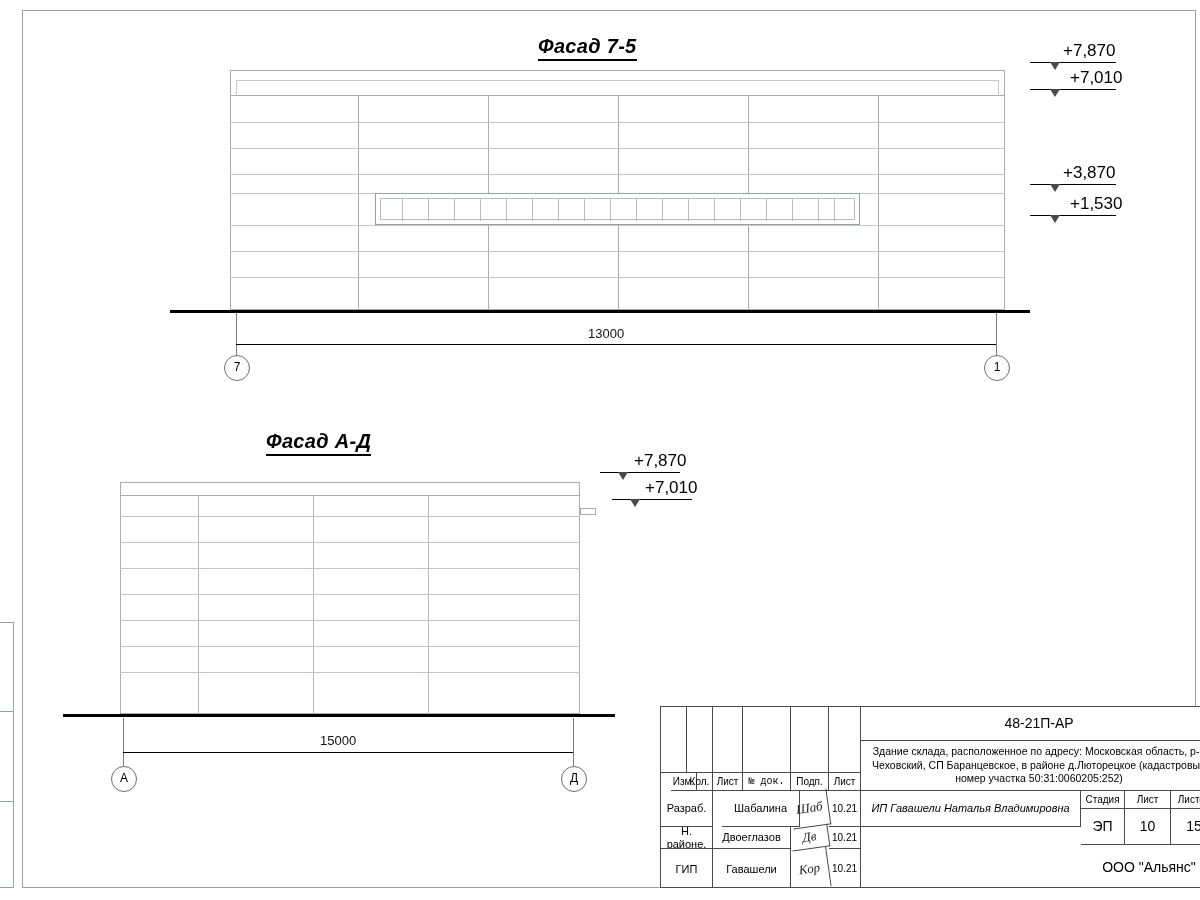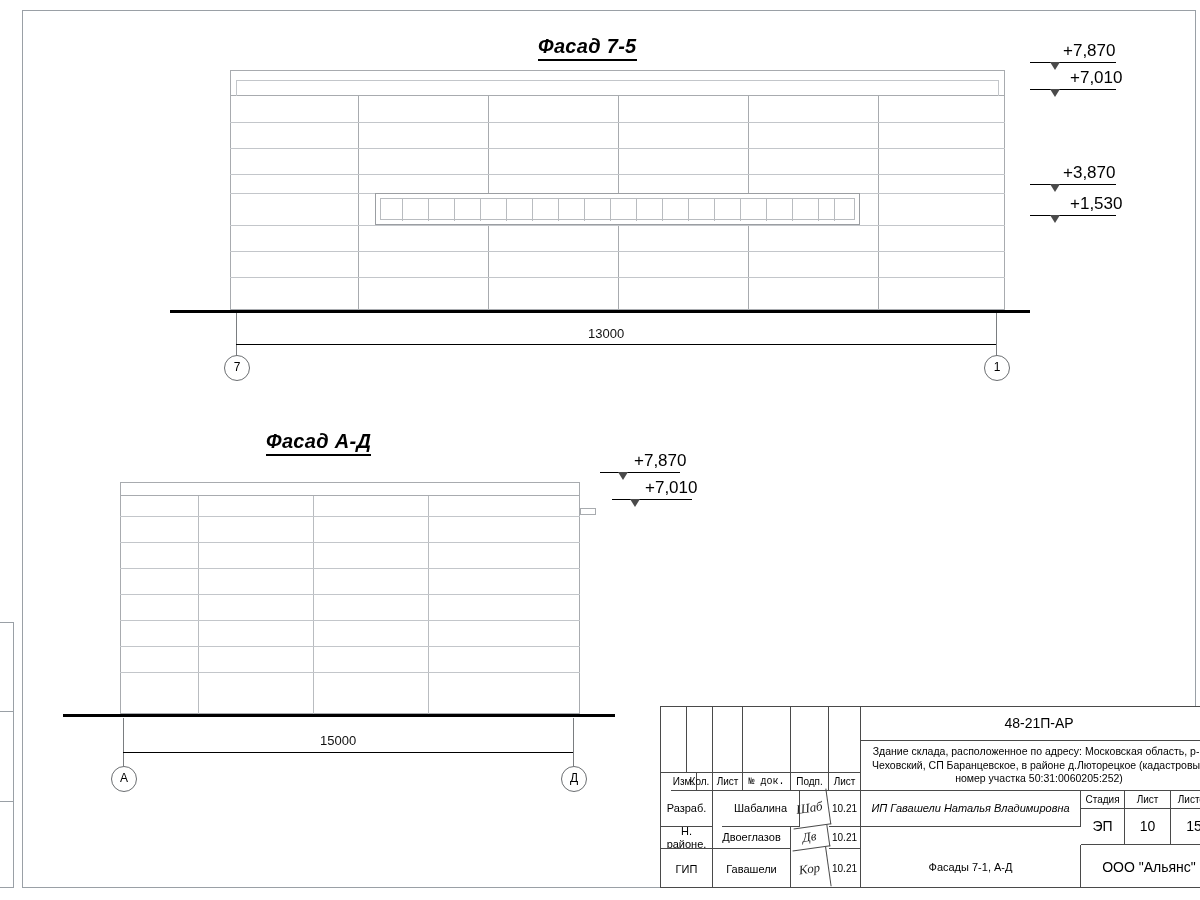--- a/index.html
+++ b/index.html
@@ -448,18 +448,17 @@
     <div class="cell" style="left:0; top:120px; width:52px; height:22px;">Н. районе.</div>
     <div class="cell" style="left:52px; top:120px; width:78px; height:22px;">Двоеглазов</div>
     <div class="cell sig" style="left:130px; top:120px; width:38px; height:22px;">Дв</div>
     <div class="cell vtiny" style="left:168px; top:120px; width:32px; height:22px;">10.21</div>
 
     <div class="cell nb-b" style="left:0; top:142px; width:52px; height:40px;">ГИП</div>
     <div class="cell nb-b" style="left:52px; top:142px; width:78px; height:40px;">Гавашели</div>
     <div class="cell sig nb-b" style="left:130px; top:142px; width:38px; height:40px;">Кор</div>
     <div class="cell vtiny nb-b" style="left:168px; top:142px; width:32px; height:40px;">10.21</div>
 
-    <div class="cell nb-b" style="left:200px; top:138px; width:220px; height:44px;">Фасады 7-1, А-Д</div>
     <div class="cell big nb-b nb-r" style="left:420px; top:138px; width:136px; height:44px;">ООО "Альянс"</div>
 
   </div>
 
 </div>
 
 </body></html>

